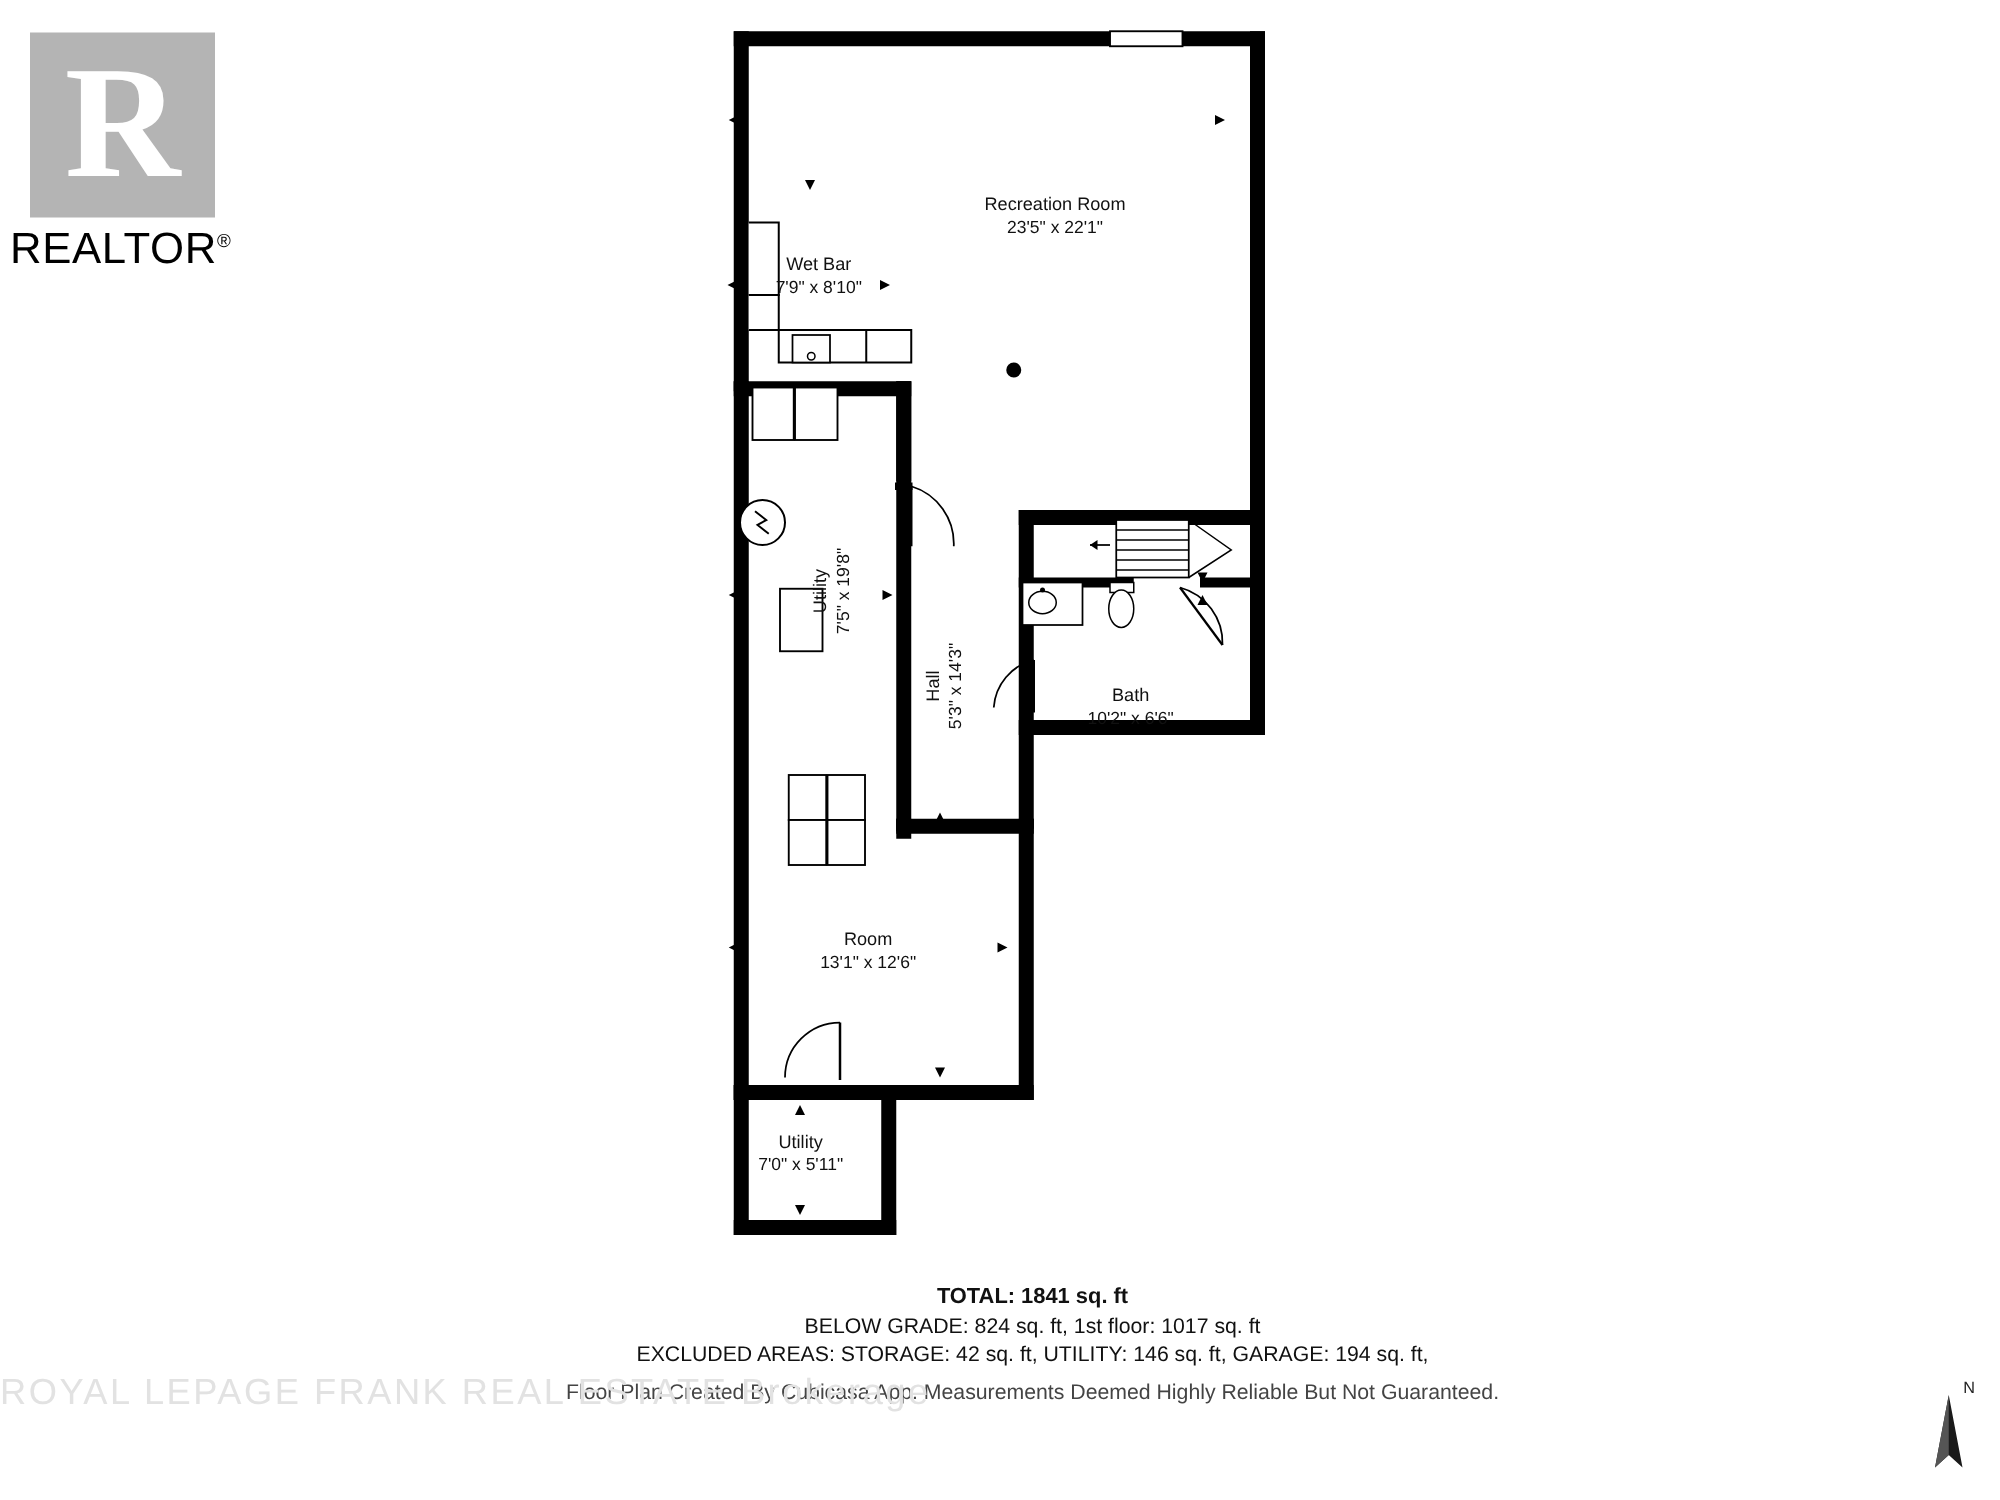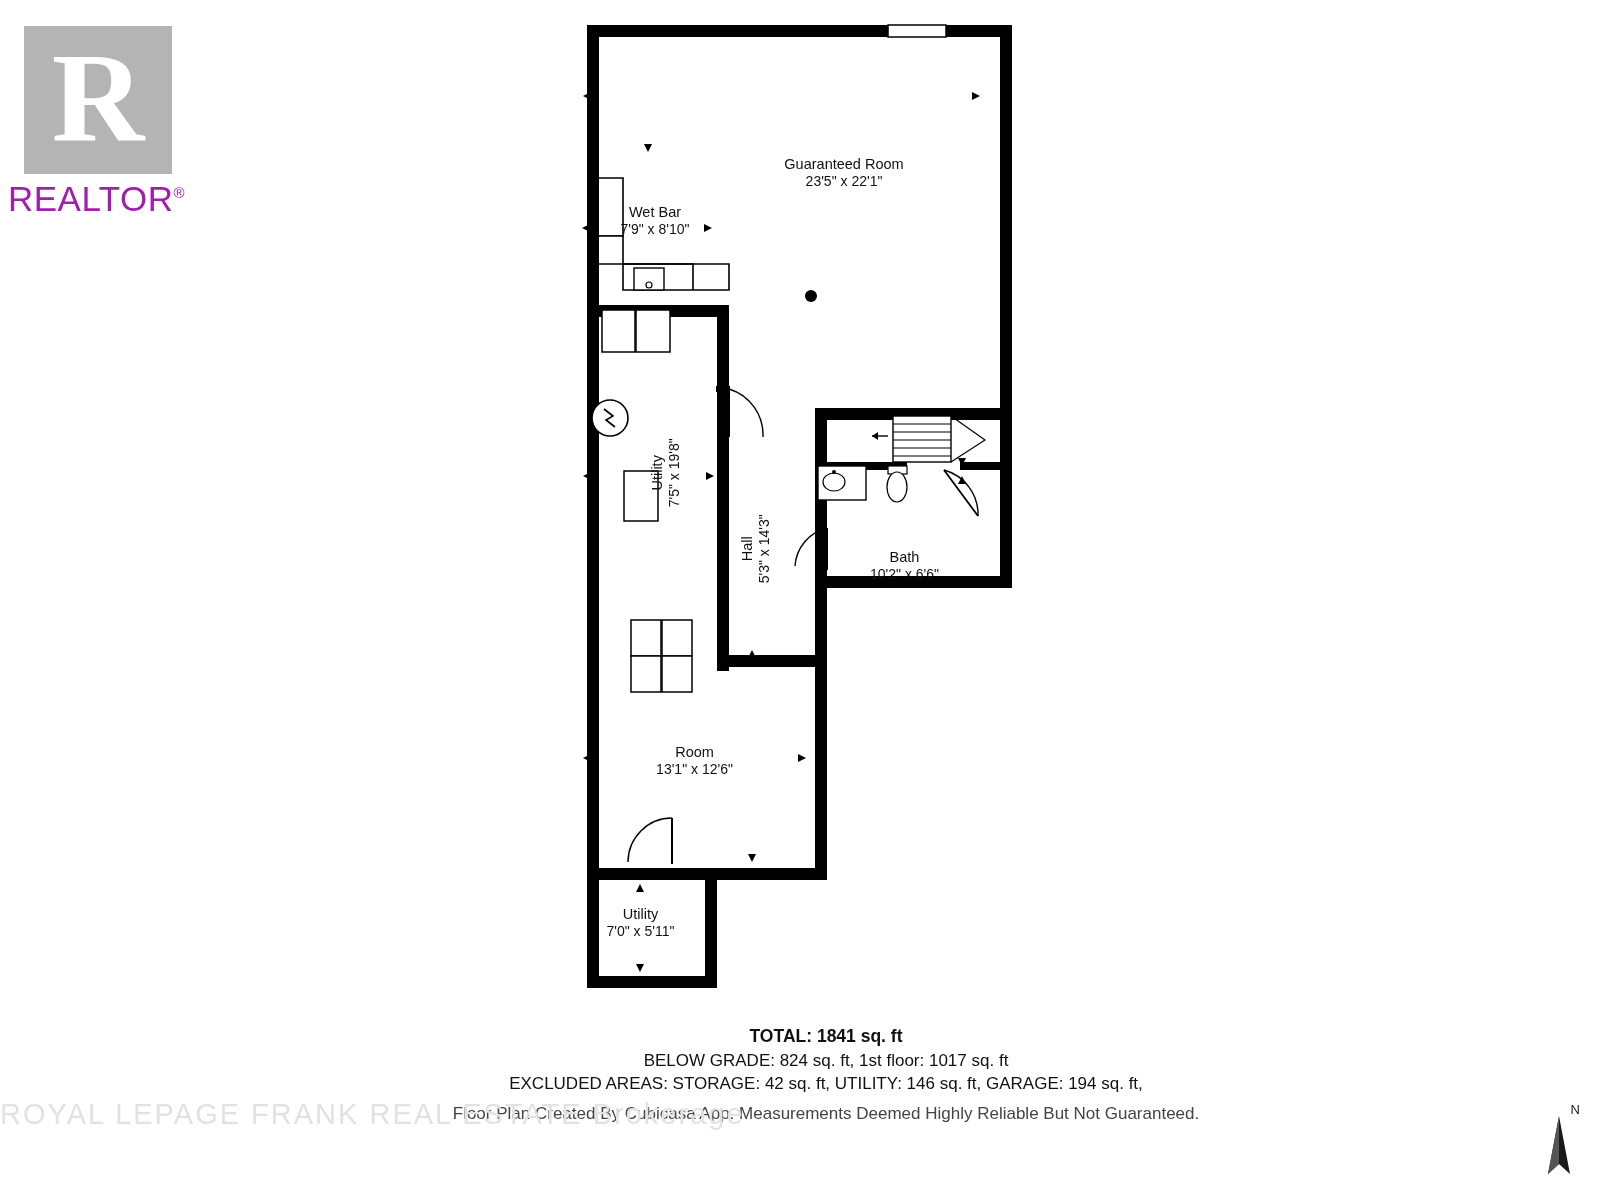--- a/index.html
+++ b/index.html
@@ -44,21 +44,21 @@
     color: #ffffff;
     line-height: 1;
   }
   .realtor-word {
     position: absolute;
     left: 0px;
     top: 163px;
     font-family: "Liberation Sans", sans-serif;
     font-size: 35px;
     letter-spacing: 0.5px;
-    color: #a21caf;
+    color: #000000;
     font-weight: 400;
   }
   .realtor-word sup {
     font-size: 15px;
     vertical-align: super;
   }
 
   
   #plan {
     position: absolute;
@@ -253,21 +253,21 @@
       <path d="M 752 650 l -4 8 l 8 0 z"></path>
       <path d="M 640 972 l -4 -8 l 8 0 z"></path>
       <path d="M 640 884 l -4 8 l 8 0 z"></path>
       <path d="M 962 466 l -4 -8 l 8 0 z"></path>
       <path d="M 962 476 l -4 8 l 8 0 z"></path>
     </g>
   </g>
 </svg>
 
 <div class="lbl" style="left:744px; top:155px; width:200px;">
-  <div class="name">Guaranteed Room</div>
+  <div class="name">Recreation Room</div>
   <div class="dims">23'5" x 22'1"</div>
 </div>
 
 <div class="lbl" style="left:575px; top:203px; width:160px;">
   <div class="name">Wet Bar</div>
   <div class="dims">7'9" x 8'10"</div>
 </div>
 
 <div class="lbl rot" style="left:586px; top:455px; width:160px; transform:rotate(-90deg);">
   <div class="name">Utility</div>

